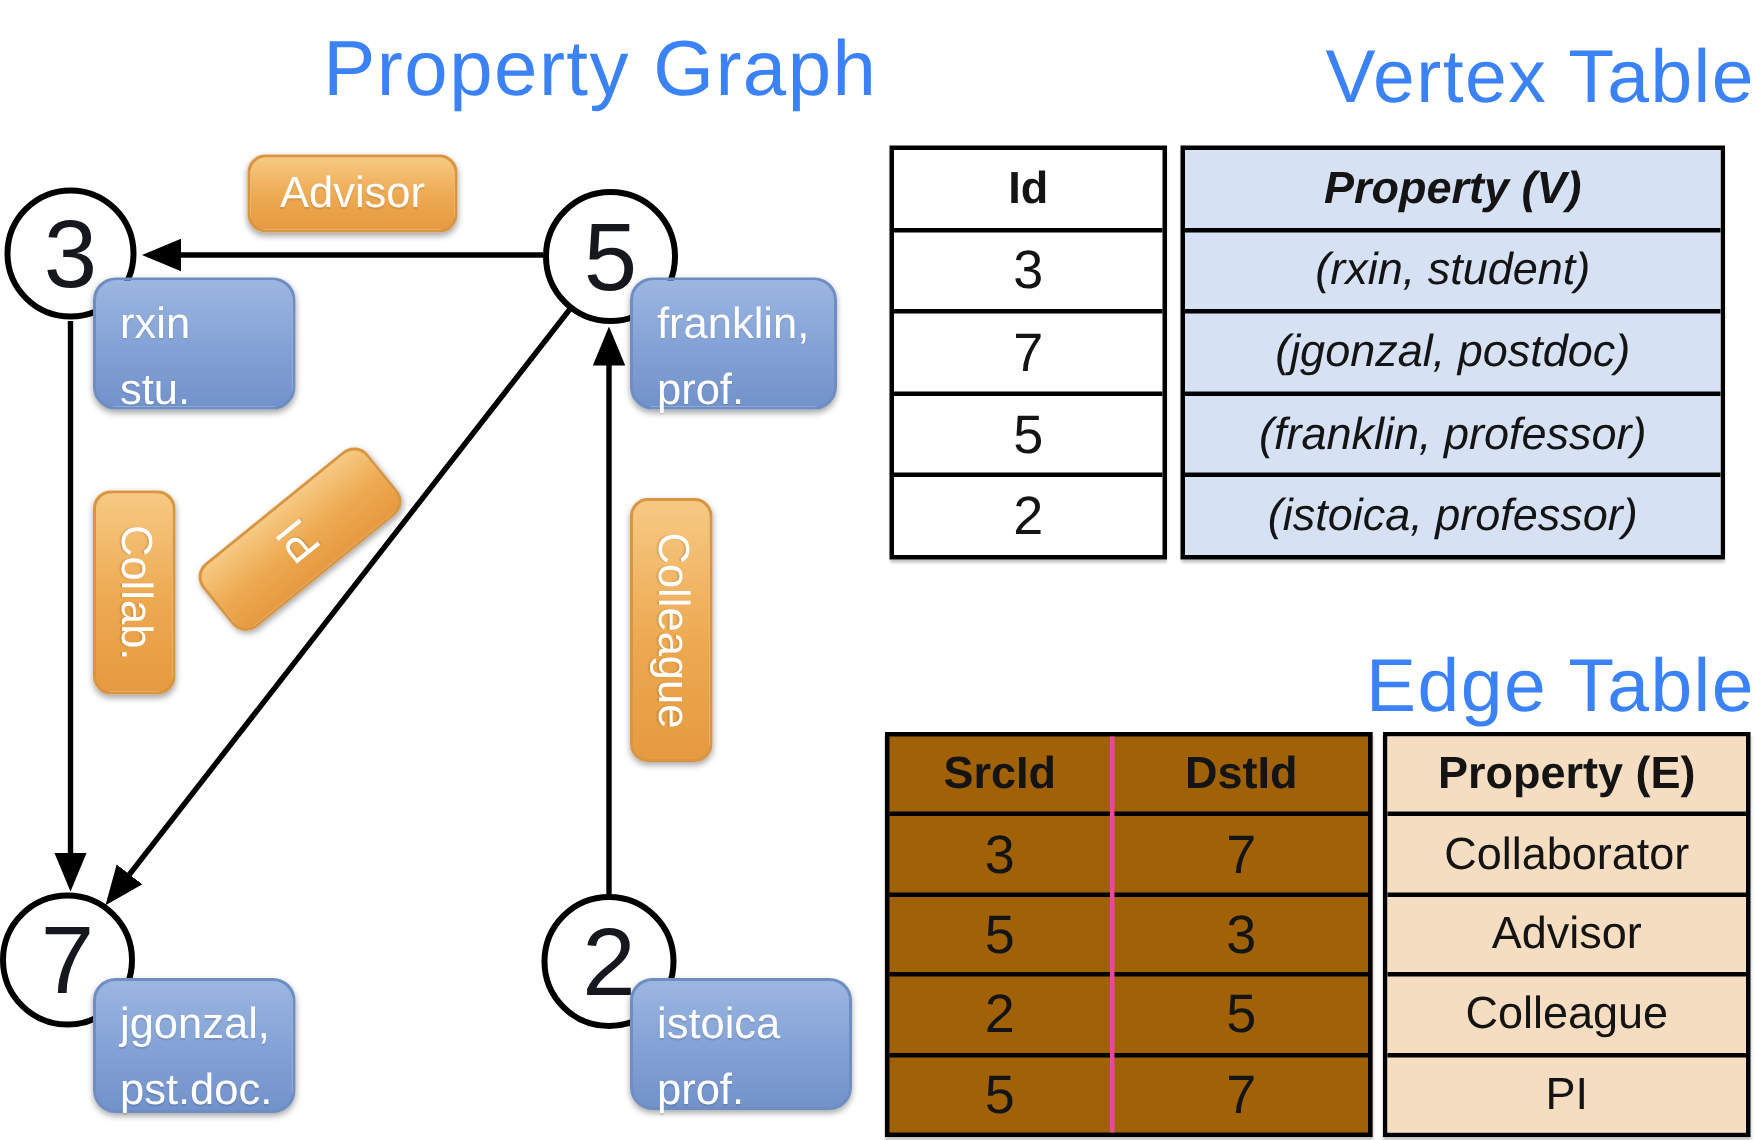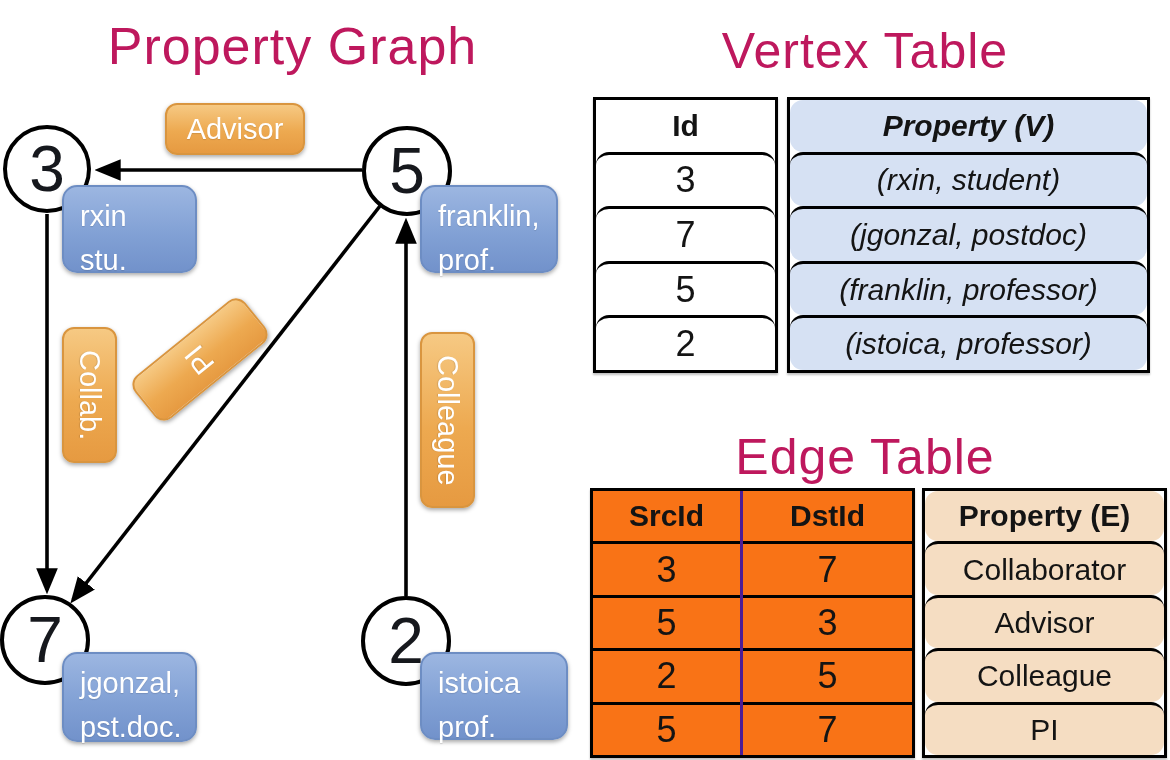--- a/index.html
+++ b/index.html
@@ -3,22 +3,22 @@
 <meta charset="utf-8">
 <style>
   html,body{margin:0;padding:0;background:#fff;}
   body{
     position:relative;width:1170px;height:760px;overflow:hidden;
     font-family:"Liberation Sans","DejaVu Sans",sans-serif;color:#141414;
   }
   .abs{position:absolute;}
   
   .big-title{
-    font-size:52px;font-weight:400;letter-spacing:1px;color:#be185d;
-    text-align:center;white-space:nowrap;
+    font-size:52px;font-weight:400;letter-spacing:1px;color:#3b82f6;
+    text-align:right;white-space:nowrap;
   }
   
   .node{
     border:4px solid #000;border-radius:50%;background:#fff;
     display:flex;align-items:center;justify-content:center;
     font-size:64px;font-weight:300;color:#16181d;z-index:2;box-sizing:border-box;
   }
   
   .vprop{
     background:linear-gradient(180deg,var(--blue-top,#9cb6e1) 0%,#82a1d5 55%,var(--blue-bottom,#7292cb) 100%);
@@ -38,31 +38,31 @@
   .elabel.vert span{writing-mode:vertical-rl;}
   .elabel.tilt{transform:rotate(-39deg);}
   .elabel.tilt span{display:inline-block;transform:rotate(-90deg);}
   
   .tbl{
     border:3px solid #000;box-sizing:border-box;display:flex;flex-direction:column;
     box-shadow:0 2px 2px rgba(0,0,0,0.25);background:#fff;z-index:1;
   }
   .tbl .cell{
     flex:1;display:flex;align-items:center;justify-content:center;
-    font-size:30px;white-space:nowrap;border-radius:13px;
+    font-size:30px;white-space:nowrap;
   }
   .tbl .cell.hdr{font-weight:700;}
   .tbl .cell.num{font-size:36px;}
   .tbl .cell + .cell{border-top:3px solid #000;}
   .tbl.bluefill .cell{background:var(--table-blue,#d6e1f3);}
   .tbl.tanfill .cell{background:var(--table-tan,#f5ddc2);}
   .tbl-pair{display:flex;flex-direction:row;border:3px solid #000;box-sizing:border-box;
-    box-shadow:0 2px 2px rgba(0,0,0,0.25);background:#f97316;z-index:1;}
+    box-shadow:0 2px 2px rgba(0,0,0,0.25);background:#a16207;z-index:1;}
   .tbl-pair .col{display:flex;flex-direction:column;flex:1;}
-  .tbl-pair .col + .col{border-left:3px solid #4c1d95;}
+  .tbl-pair .col + .col{border-left:3px solid #ec4899;}
   .tbl-pair .cell{
     flex:1;display:flex;align-items:center;justify-content:center;
     font-size:30px;white-space:nowrap;
   }
   .tbl-pair .cell.hdr{font-weight:700;}
   .tbl-pair .cell.num{font-size:36px;}
   .tbl-pair .cell + .cell{border-top:3px solid #000;}
 </style>
 </head>
 <body>

